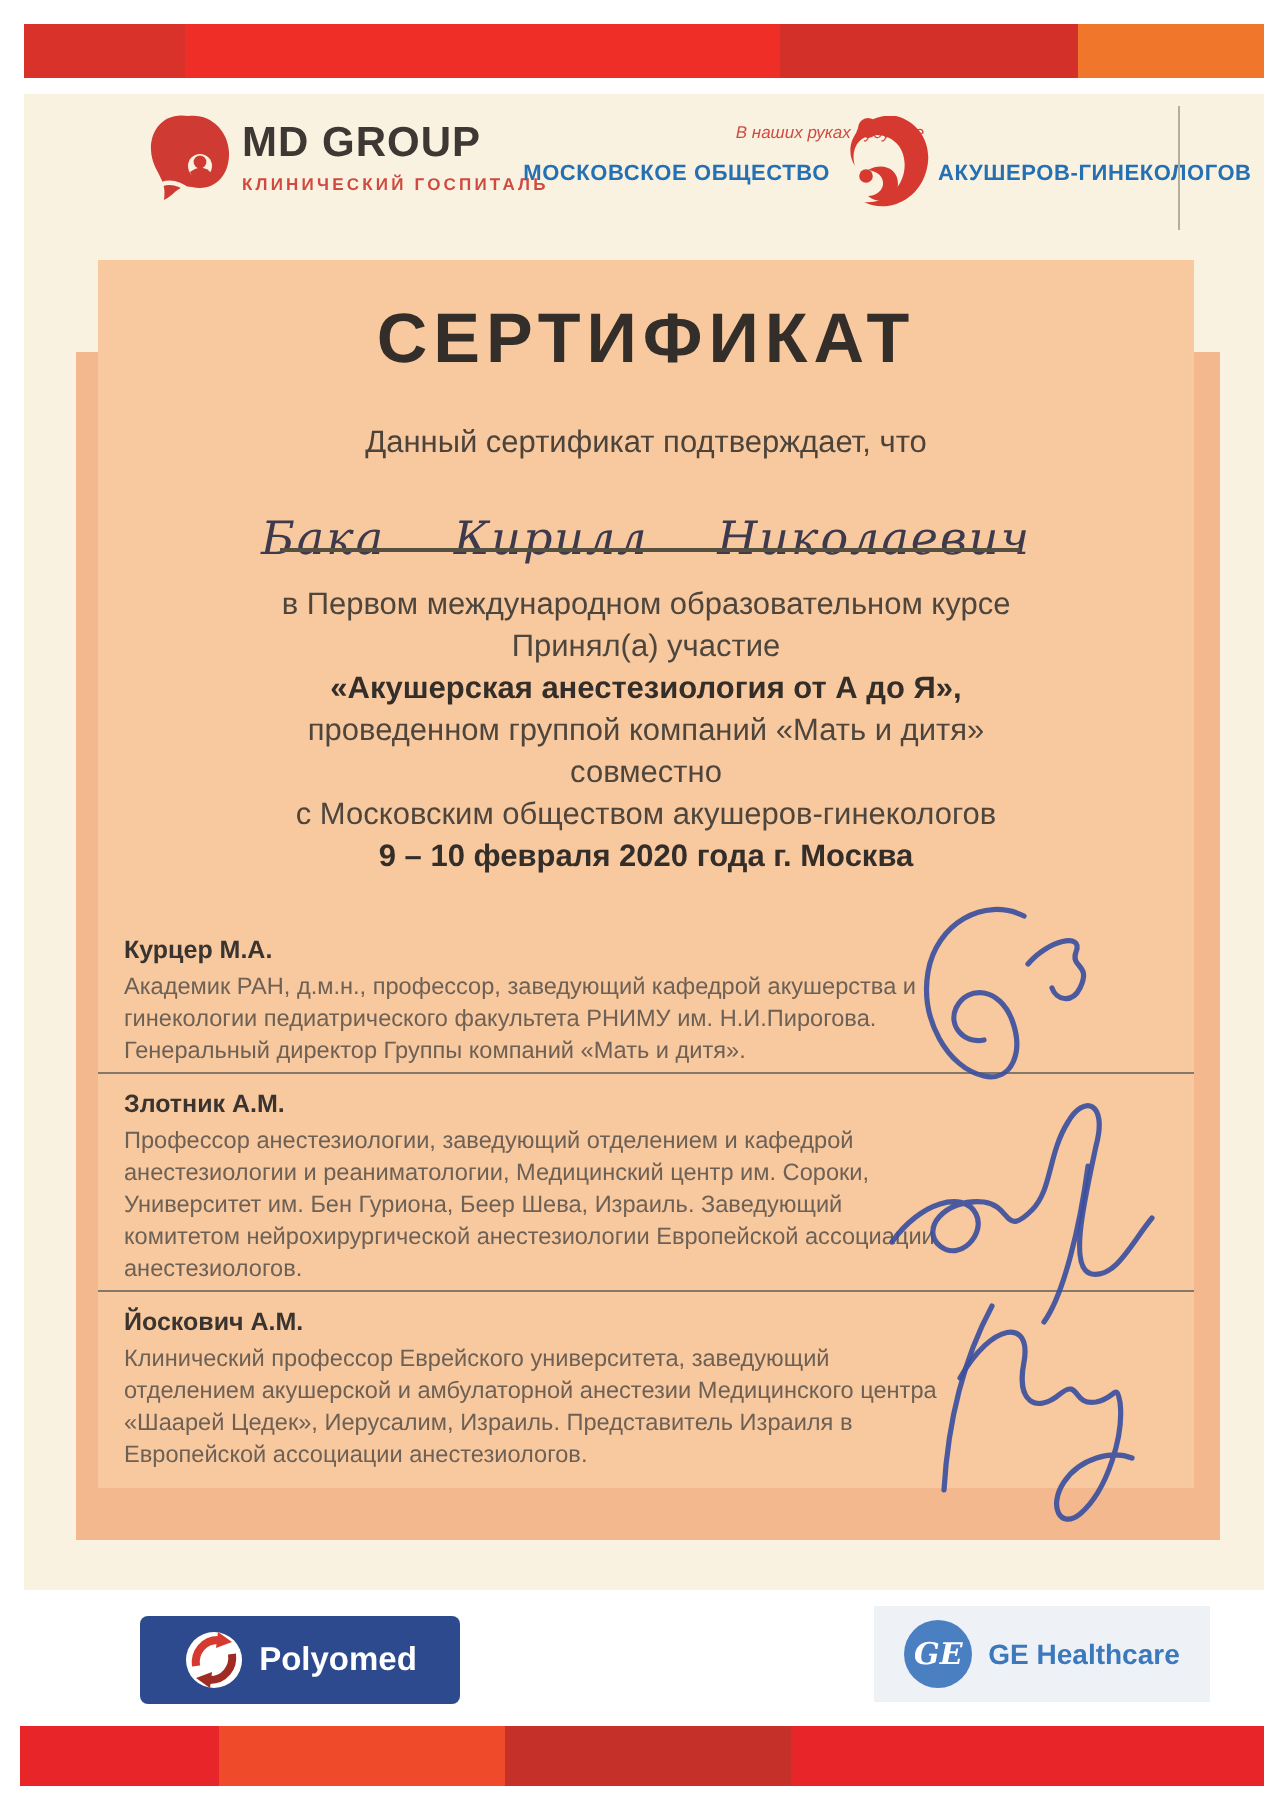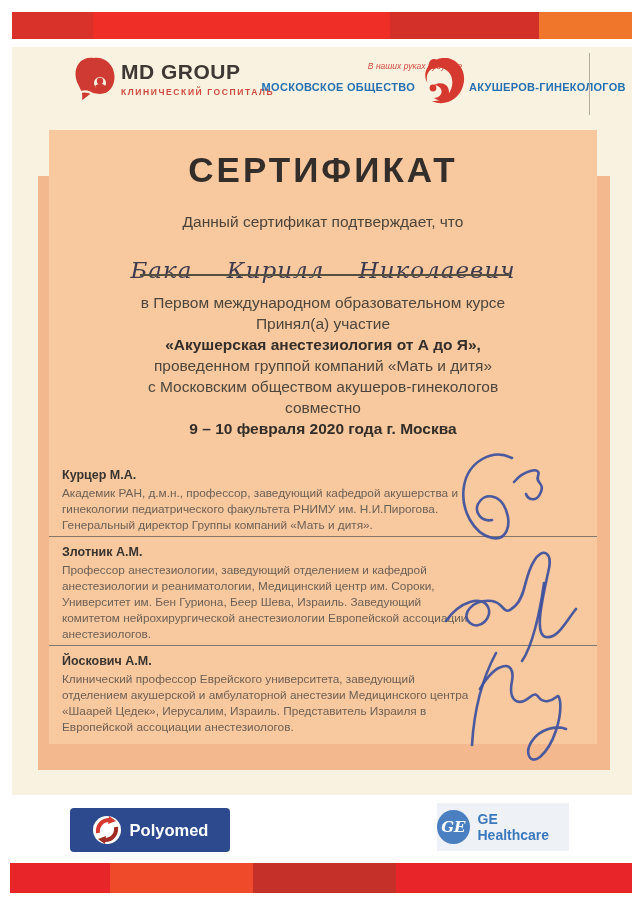--- a/index.html
+++ b/index.html
@@ -60,21 +60,21 @@
   .polyomed-label { color:#ffffff; font-weight:bold; font-size:16.5px; }
 
   .storz { position:absolute; left:238px; top:802px; width:190px; text-align:center; }
   .storz-row { display:flex; align-items:center; justify-content:center; }
   .storz-letters { font-size:36px; font-weight:800; color:#15355f; letter-spacing:0px; transform:scaleY(1.05); }
   .storz-o { width:27px; height:27px; border:6.5px solid #15355f; border-radius:50%; margin:0 1px;
     display:flex; align-items:center; justify-content:center; }
   .storz-o-dot { width:8px; height:8px; background:#15355f; border-radius:50%; }
   .storz-sub { margin-top:2px; font-size:10.5px; font-weight:bold; color:#15355f; letter-spacing:0.4px; }
 
-  .ge { position:absolute; left:437px; top:803px; width:132px; height:48px; background:#eef2f7;
+  .ge { position:absolute; left:437px; top:803px; width:168px; height:48px; background:#eef2f7;
     display:flex; align-items:center; justify-content:center; gap:8px; }
   .ge-roundel { width:34px; height:34px; border-radius:50%; background:#4a80c2;
     display:flex; align-items:center; justify-content:center; }
   .ge-monogram { font-family:"DejaVu Serif", serif; font-style:italic; font-weight:bold;
     font-size:15px; color:#ffffff; }
   .ge-label { font-size:14px; font-weight:bold; color:#3b78bc; }
 </style>
 </head>
 <body>
 
@@ -113,22 +113,22 @@
   <div class="cert-title">СЕРТИФИКАТ</div>
   <div class="cert-intro">Данный сертификат подтверждает, что</div>
   <div class="recipient">Бака Кирилл Николаевич</div>
   <div class="recipient-line"></div>
 
   <div class="cert-body">
     <div>в Первом международном образовательном курсе</div>
     <div>Принял(а) участие</div>
     <div class="bold">«Акушерская анестезиология от А до Я»,</div>
     <div>проведенном группой компаний «Мать и дитя»</div>
+    <div>совместно</div>
     <div>с Московским обществом акушеров-гинекологов</div>
-    <div>совместно</div>
     <div class="bold">9 – 10 февраля 2020 года г. Москва</div>
   </div>
 
   <div class="sig-name" style="top:468px;">Курцер М.А.</div>
   <div class="sig-desc" style="top:485px;">Академик РАН, д.м.н., профессор, заведующий кафедрой акушерства и гинекологии педиатрического факультета РНИМУ им. Н.И.Пирогова. Генеральный директор Группы компаний «Мать и дитя».</div>
   <svg class="signature" style="left:448px; top:448px;" width="110" height="102" viewBox="0 0 110 102">
     <path d="M64,10 C44,0 20,14 16,38 C12,62 26,86 44,90 C58,93 64,78 58,62 C52,46 36,44 30,56 C26,65 34,74 44,72"></path>
     <path d="M66,34 C76,22 94,18 90,28 C87,36 98,34 92,46 C88,54 80,52 78,46"></path>
   </svg>
   <div class="divider" style="top:536px;"></div>

